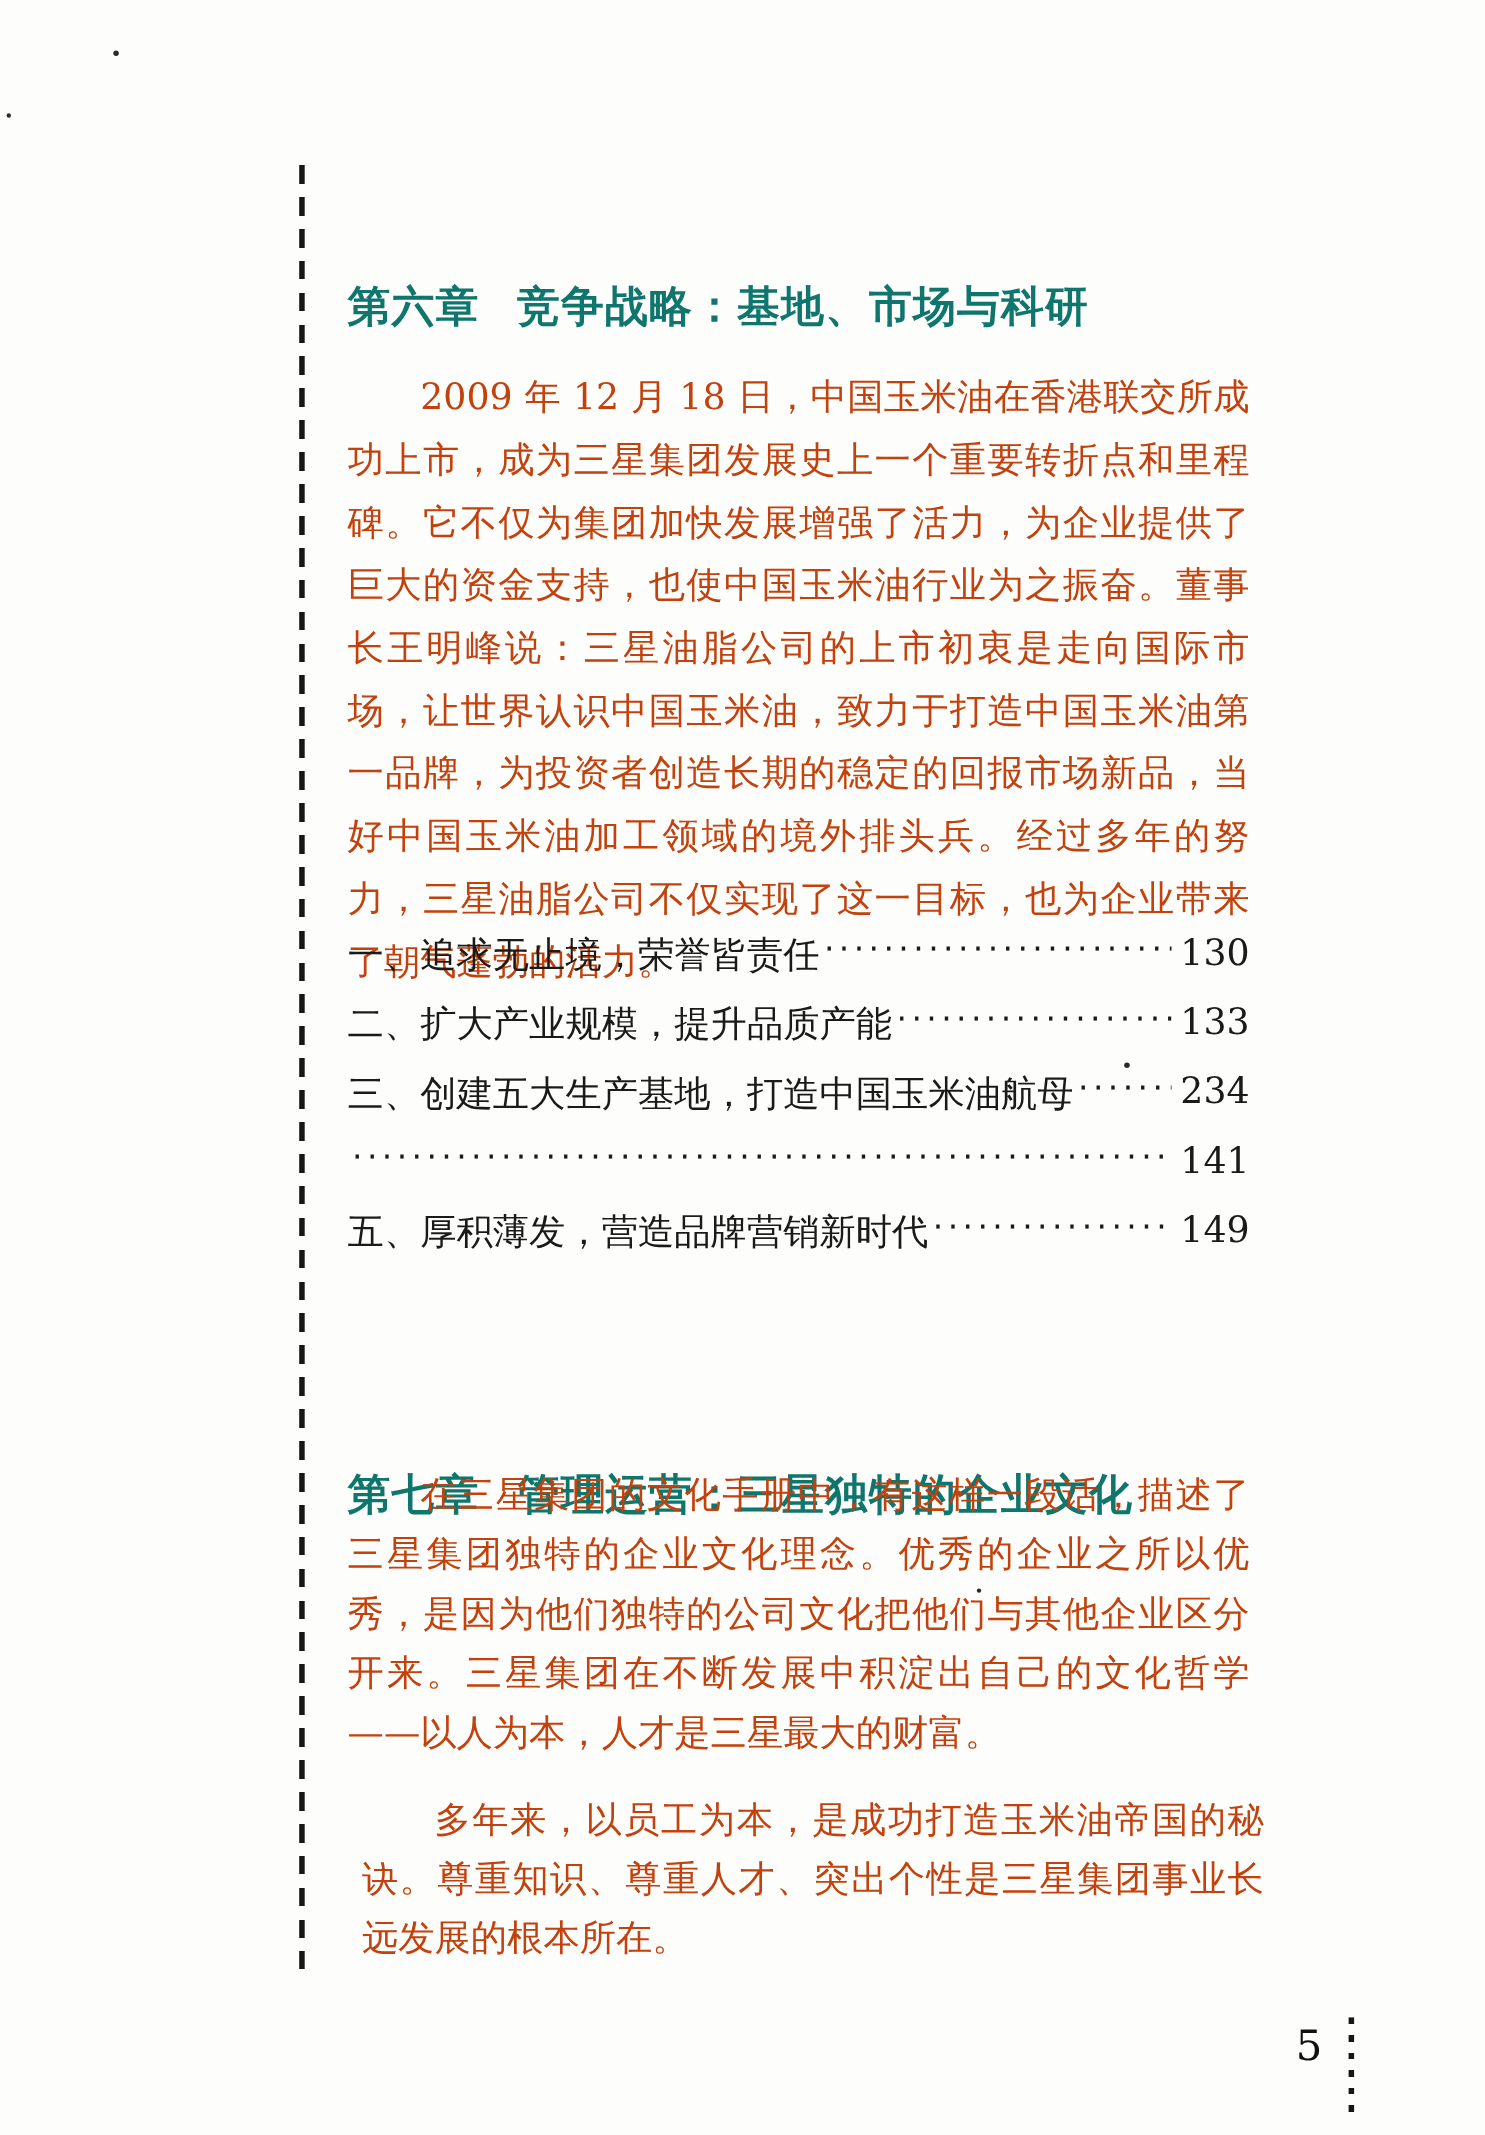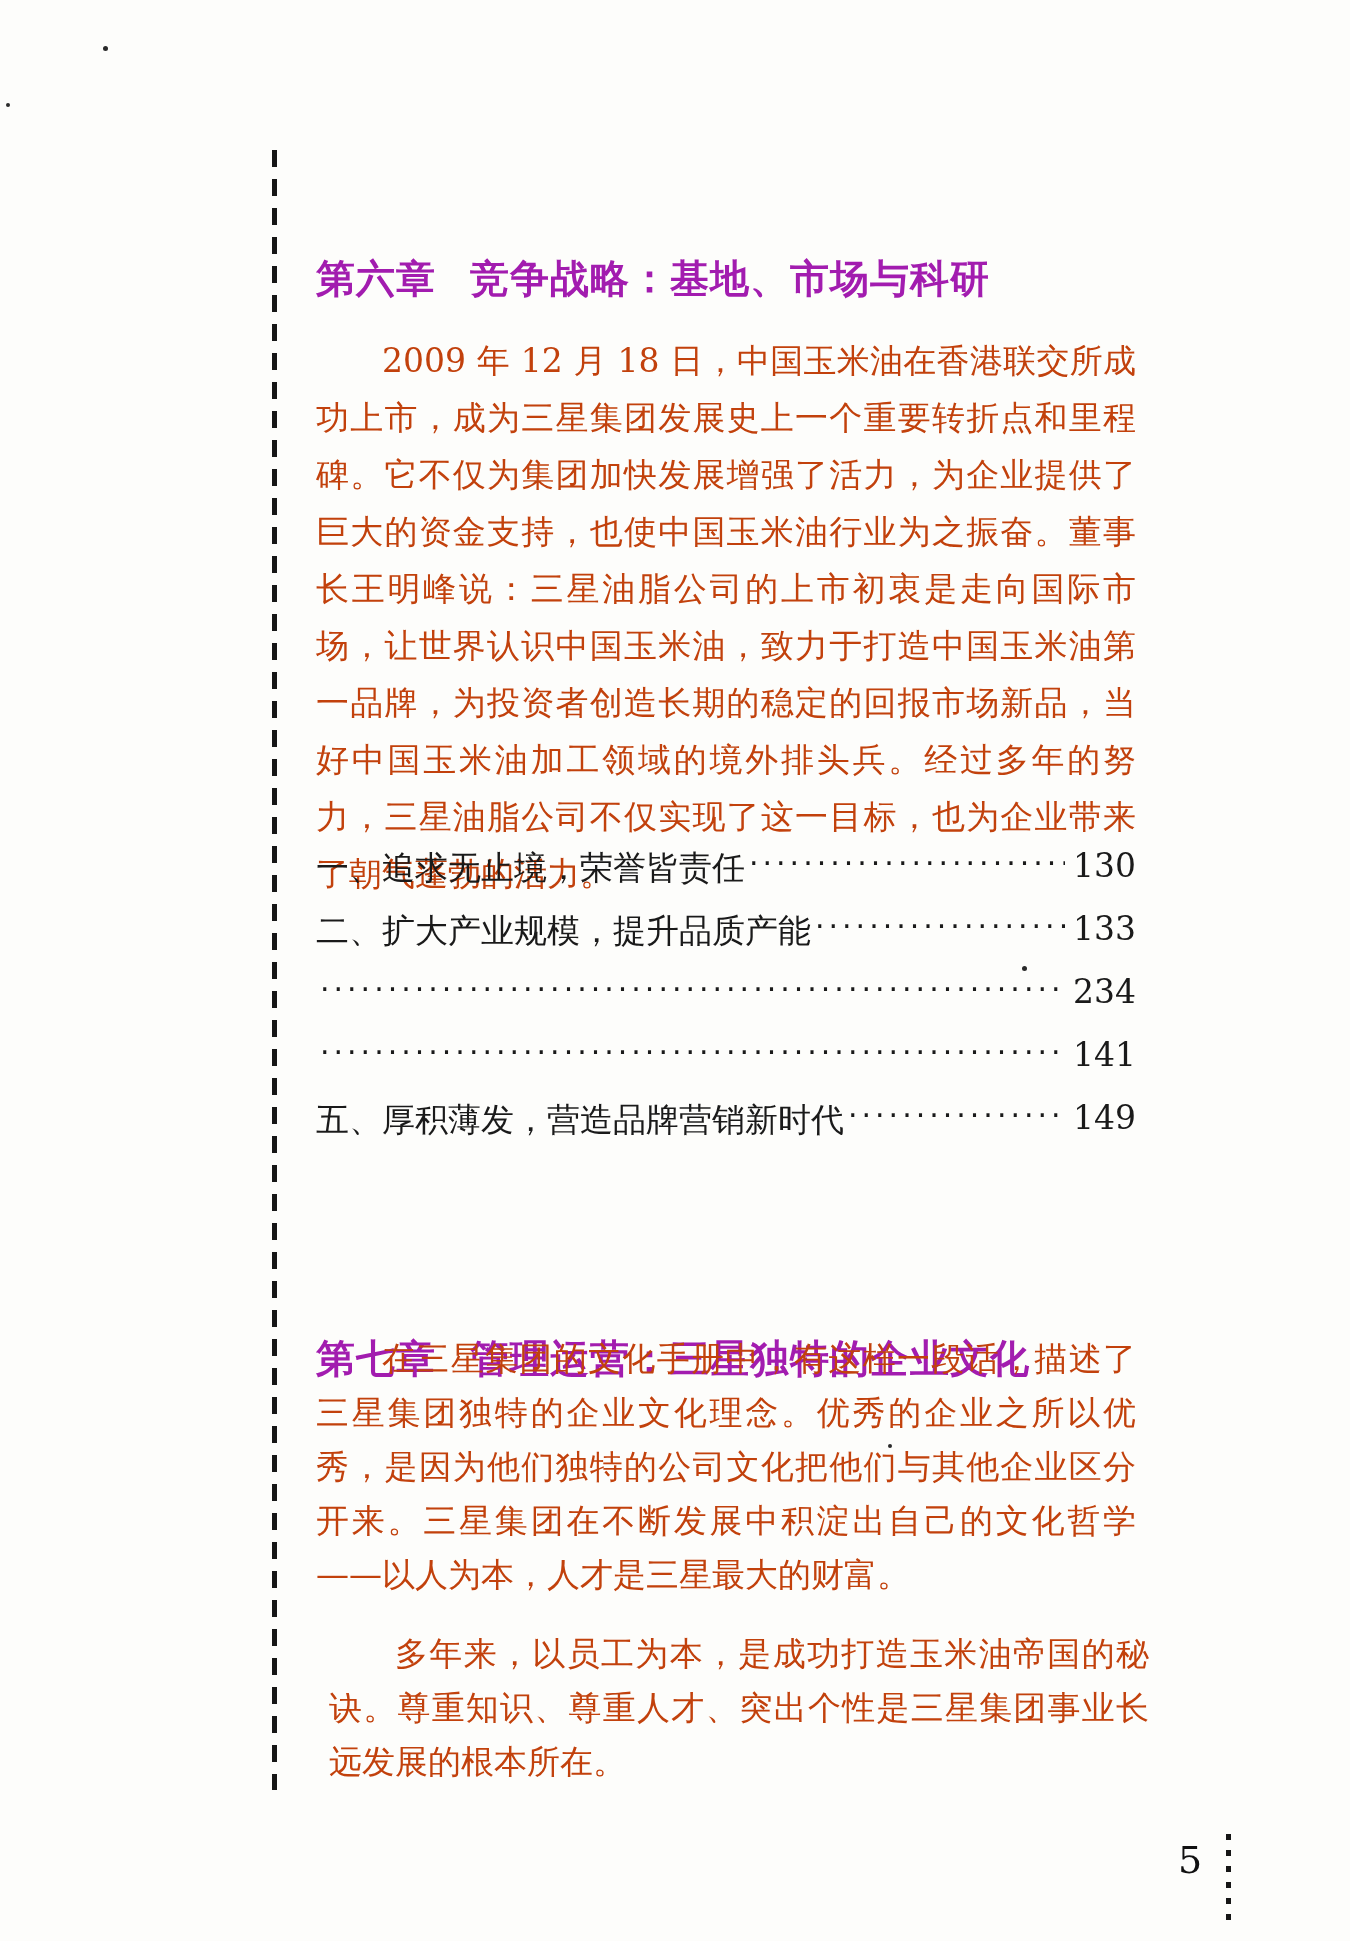--- a/index.html
+++ b/index.html
@@ -32,21 +32,21 @@
     position: absolute;
     left: 316px;
     top: 0;
     width: 820px;
   }
   .chapter-heading {
     font-family: "DejaVu Sans", "Liberation Sans", sans-serif;
     font-weight: 700;
     font-size: 39px;
     letter-spacing: 1px;
-    color: #a21caf;
+    color: #0f766e;
     white-space: nowrap;
   }
   .chapter-heading .chap-label {
     margin-right: 34px;
   }
   .ch6-heading { position: absolute; top: 252px; left: 0; }
   .ch7-heading { position: absolute; top: 1332px; left: 0; }
   .body-para {
     position: absolute;
     left: 0;
@@ -147,20 +147,21 @@
         <span class="toc-label">一、追求无止境，荣誉皆责任</span>
         <span class="toc-dots">··········································································································</span>
         <span class="toc-page">130</span>
       </div>
       <div class="toc-row">
         <span class="toc-label">二、扩大产业规模，提升品质产能</span>
         <span class="toc-dots">··········································································································</span>
         <span class="toc-page">133</span>
       </div>
       <div class="toc-row">
+        <span class="toc-label">三、创建五大生产基地，打造中国玉米油航母</span>
         <span class="toc-dots">··········································································································</span>
         <span class="toc-page">234</span>
       </div>
       <div class="toc-row">
         <span class="toc-dots">··········································································································</span>
         <span class="toc-page">141</span>
       </div>
       <div class="toc-row">
         <span class="toc-label">五、厚积薄发，营造品牌营销新时代</span>
         <span class="toc-dots">··········································································································</span>

